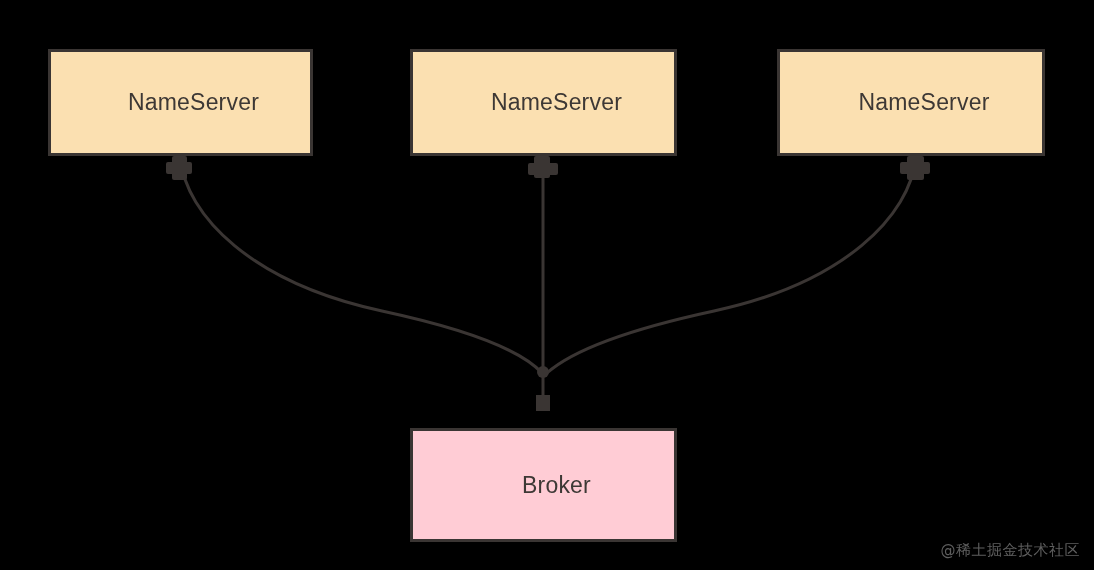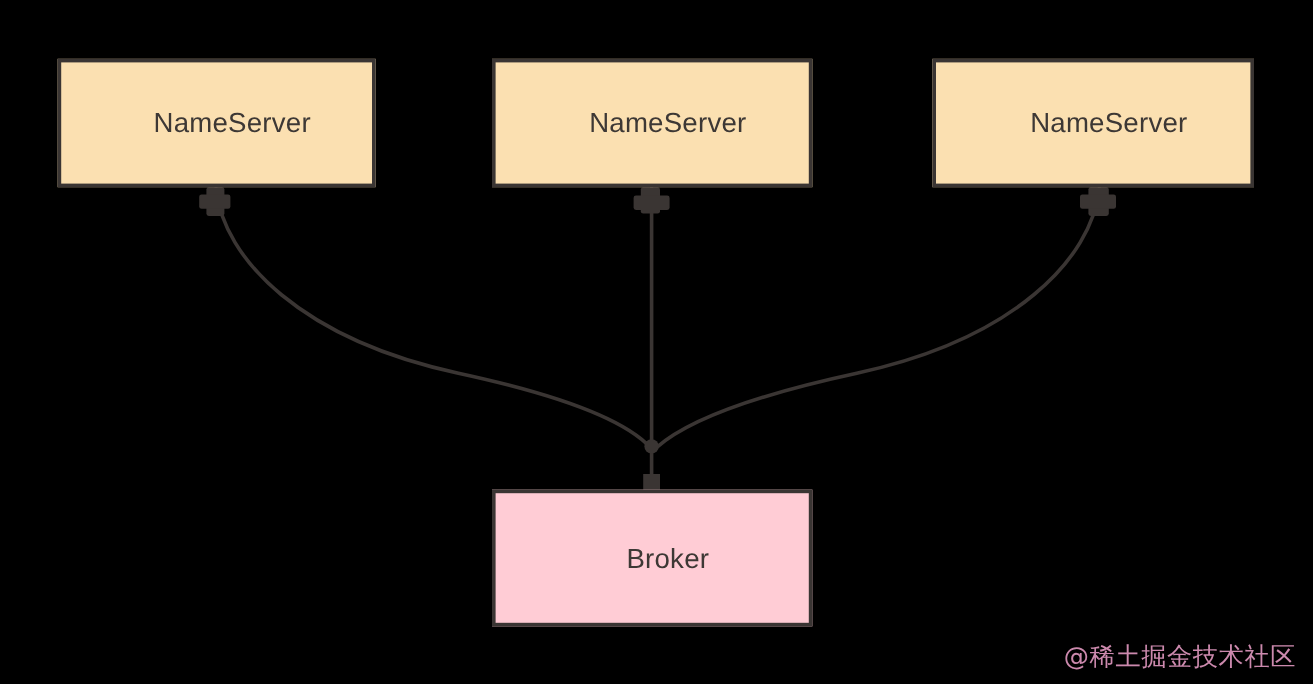--- a/index.html
+++ b/index.html
@@ -39,30 +39,30 @@
     color: #3d3835;
     letter-spacing: 0.2px;
     white-space: nowrap;
   }
   .ns-node { background: #fbe0b1; }
   .broker-node { background: #ffccd5; }
 
   #ns-left   { left: 48px;  top: 49px;  width: 265px; height: 107px; }
   #ns-center { left: 410px; top: 49px;  width: 267px; height: 107px; }
   #ns-right  { left: 777px; top: 49px;  width: 268px; height: 107px; }
-  #broker    { left: 410px; top: 408px; width: 267px; height: 114px; }
+  #broker    { left: 410px; top: 428px; width: 267px; height: 114px; }
 
   #watermark {
     position: absolute;
     right: 14px;
     bottom: 12px;
     z-index: 5;
-    font-size: 21px;
+    font-size: 15px;
     line-height: 1;
-    color: #f9a8d4;
+    color: #737373;
     opacity: 0.82;
     white-space: nowrap;
     letter-spacing: 0.5px;
     font-family: "DejaVu Sans", "Liberation Sans", sans-serif;
   }
 </style>
 </head>
 <body>
 
 <div id="canvas">

